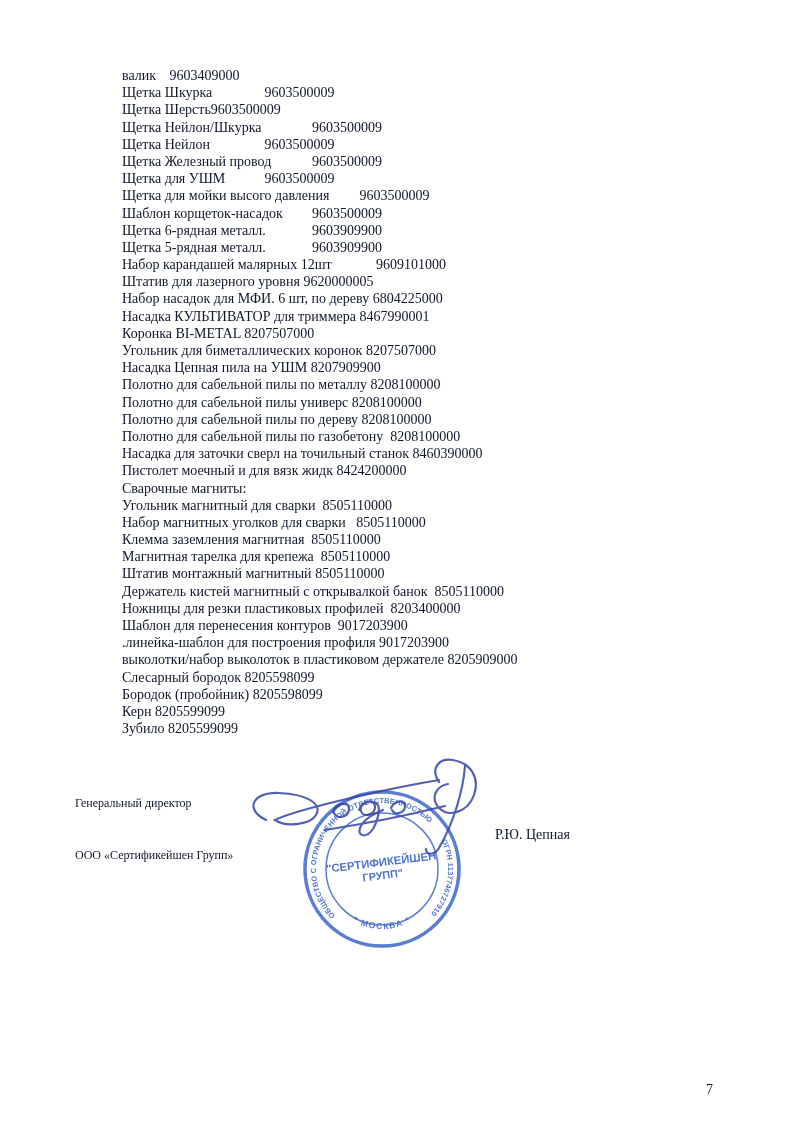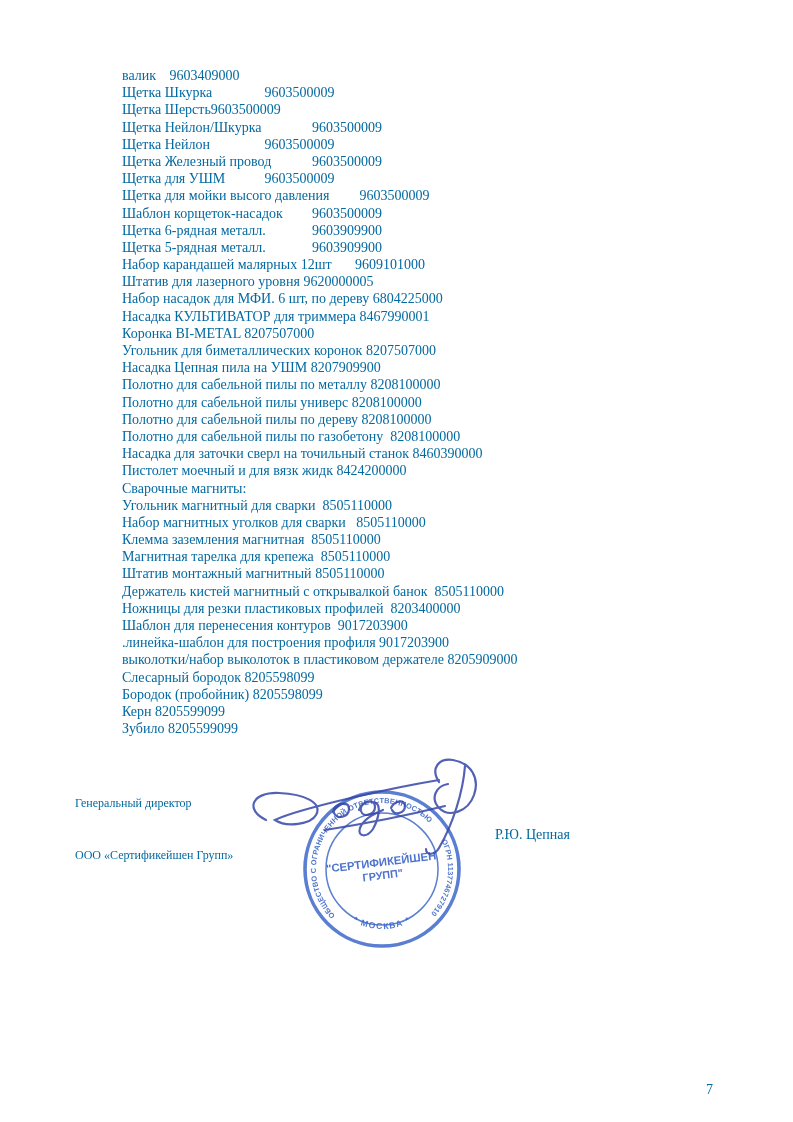--- a/index.html
+++ b/index.html
@@ -1,18 +1,18 @@
 <!DOCTYPE html>
 <html><head>
 <meta charset="utf-8">
 <style>
   html,body { margin:0; padding:0; background:#ffffff; }
   .page {
     position:relative; width:793px; height:1122px; background:#ffffff;
-    font-family:"Liberation Serif", serif; color:#0369a1; overflow:hidden;
+    font-family:"Liberation Serif", serif; color:#0f172a; overflow:hidden;
   }
   .items { position:absolute; left:122px; top:67px; font-size:14px; line-height:17.2px; }
   .line  { position:relative; white-space:pre; height:17.2px; }
   .code-abs { position:absolute; top:0; }
   .sig-block { position:absolute; left:75px; top:761px; font-size:12px; line-height:17.2px; white-space:pre; }
   .signer { position:absolute; left:495px; top:827px; font-size:14px; }
   .pagenum { position:absolute; left:706px; top:1082px; font-size:14px; }
   .stamp-wrap { position:absolute; left:299px; top:786px; width:166px; height:166px; }
   .sign-wrap  { position:absolute; left:233px; top:750px; width:258px; height:115px; }
   svg { display:block; }
@@ -27,21 +27,21 @@
       <div class="line"><span>Щетка Шкурка</span><span class="code-abs" style="left: 142.5px;">9603500009</span></div>
       <div class="line"><span>Щетка Шерсть</span><span>9603500009</span></div>
       <div class="line"><span>Щетка Нейлон/Шкурка</span><span class="code-abs" style="left: 190px;">9603500009</span></div>
       <div class="line"><span>Щетка Нейлон</span><span class="code-abs" style="left: 142.5px;">9603500009</span></div>
       <div class="line"><span>Щетка Железный провод</span><span class="code-abs" style="left: 190px;">9603500009</span></div>
       <div class="line"><span>Щетка для УШМ</span><span class="code-abs" style="left: 142.5px;">9603500009</span></div>
       <div class="line"><span>Щетка для мойки высого давления</span><span class="code-abs" style="left: 237.5px;">9603500009</span></div>
       <div class="line"><span>Шаблон корщеток-насадок</span><span class="code-abs" style="left: 190px;">9603500009</span></div>
       <div class="line"><span>Щетка 6-рядная металл.</span><span class="code-abs" style="left: 190px;">9603909900</span></div>
       <div class="line"><span>Щетка 5-рядная металл.</span><span class="code-abs" style="left: 190px;">9603909900</span></div>
-      <div class="line"><span>Набор карандашей малярных 12шт</span><span class="code-abs" style="left: 233px;">9609101000</span></div>
+      <div class="line"><span>Набор карандашей малярных 12шт</span><span class="code-abs" style="left: 254px;">9609101000</span></div>
       <div class="line"><span>Штатив для лазерного уровня </span><span>9620000005</span></div>
       <div class="line"><span>Набор насадок для МФИ. 6 шт, по дереву </span><span>6804225000</span></div>
       <div class="line"><span>Насадка КУЛЬТИВАТОР для триммера </span><span>8467990001</span></div>
       <div class="line"><span>Коронка BI-METAL </span><span>8207507000</span></div>
       <div class="line"><span>Угольник для биметаллических коронок </span><span>8207507000</span></div>
       <div class="line"><span>Насадка Цепная пила на УШМ </span><span>8207909900</span></div>
       <div class="line"><span>Полотно для сабельной пилы по металлу </span><span>8208100000</span></div>
       <div class="line"><span>Полотно для сабельной пилы универс </span><span>8208100000</span></div>
       <div class="line"><span>Полотно для сабельной пилы по дереву </span><span>8208100000</span></div>
       <div class="line"><span>Полотно для сабельной пилы по газобетону  </span><span>8208100000</span></div>

